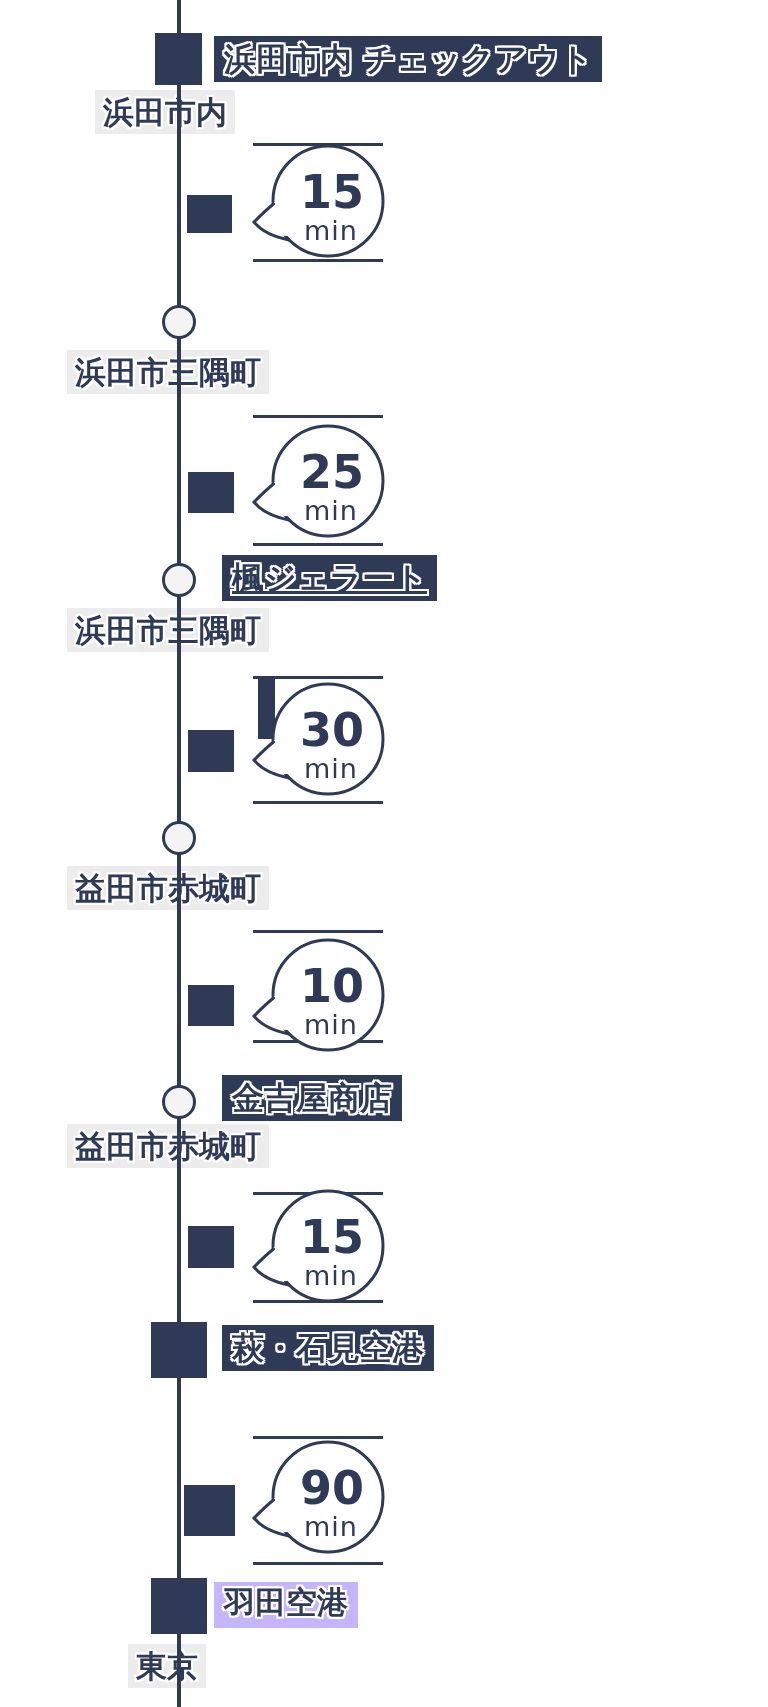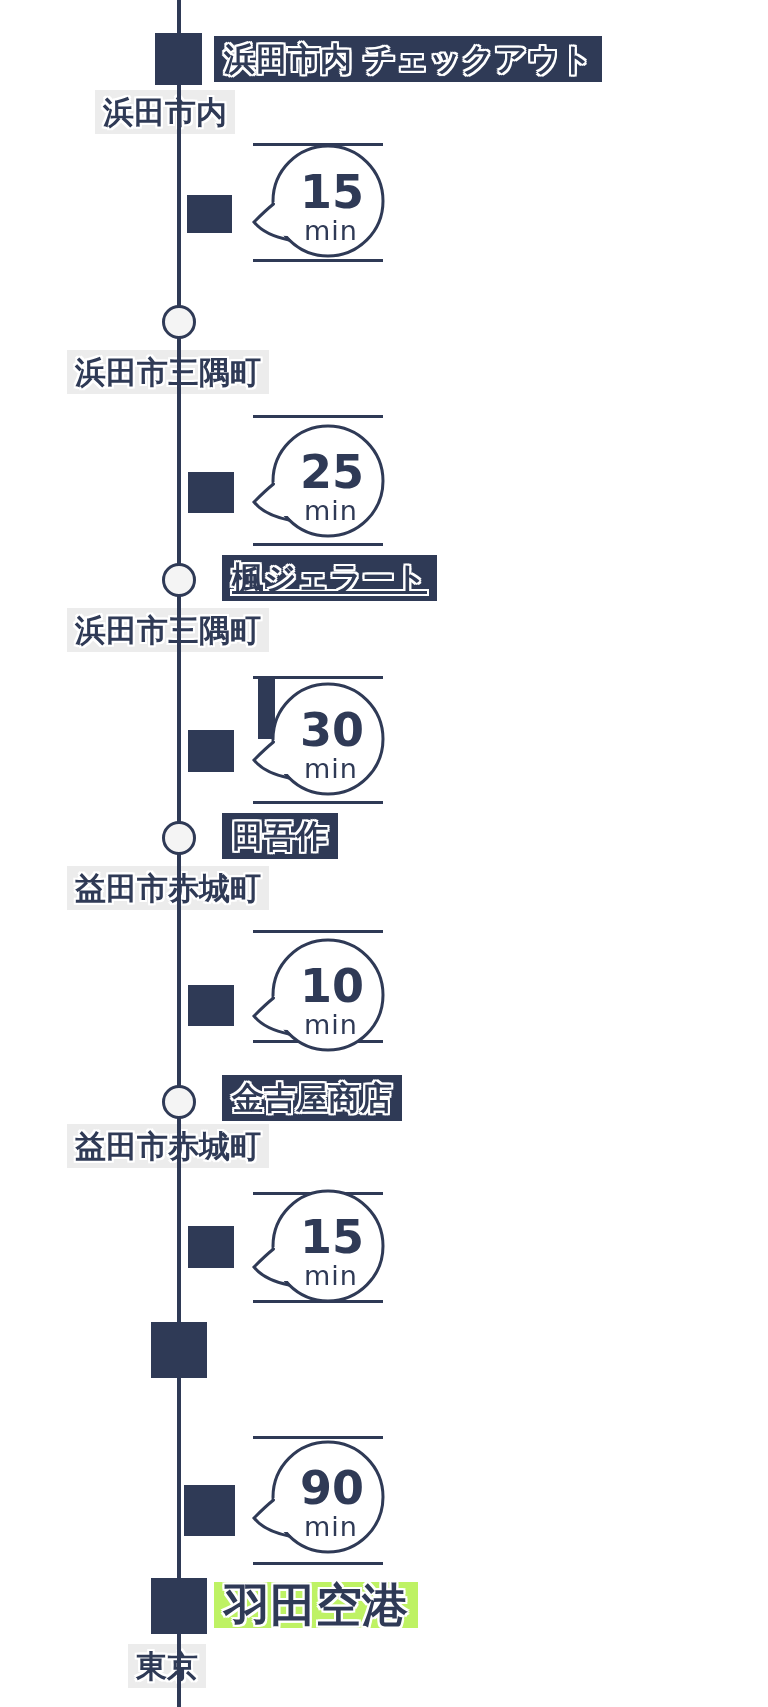--- a/index.html
+++ b/index.html
@@ -14,21 +14,21 @@
   .marker{position:absolute;z-index:2;}
   .marker.square{background:#2f3a56;}
   .marker.circle{background:#f4f4f4;border:3px solid #2f3a56;border-radius:50%;}
   
   .title-band{
     position:absolute;z-index:2;background:#2f3a56;color:#2f3a56;
     font-size:32px;font-weight:bold;line-height:40px;padding:3px 10px;white-space:nowrap;
     text-shadow:-2px -2px 0 #fff,2px -2px 0 #fff,-2px 2px 0 #fff,2px 2px 0 #fff,
                 -2px 0 0 #fff,2px 0 0 #fff,0 -2px 0 #fff,0 2px 0 #fff;
   }
-  .title-band.light{background:#bef264;font-size:46px;}
+  .title-band.light{background:#c4b5fd;font-size:31px;font-family:Liberation Mono, monospace;}
   
   .loc-band{
     position:absolute;z-index:0;background:#ececec;
     font-size:31px;font-weight:bold;line-height:38px;padding:3px 8px;white-space:nowrap;
   }
   .loc-band span{
     position:relative;z-index:2;color:#2f3a56;
     text-shadow:-2px -2px 0 #fff,2px -2px 0 #fff,-2px 2px 0 #fff,2px 2px 0 #fff,
                 -2px 0 0 #fff,2px 0 0 #fff,0 -2px 0 #fff,0 2px 0 #fff;
   }
@@ -86,21 +86,20 @@
   <svg class="bubble" style="top:680px;" viewBox="0 0 140 118">
     <circle cx="81" cy="59" r="55" fill="#ffffff" stroke="#2f3a56" stroke-width="3"></circle>
     <path d="M 30 58 C 20 66 13 74 7 80 C 14 89 27 95 45 94 Z" fill="#ffffff" stroke="none"></path>
     <path d="M 26.5 62 C 19 68 13 74 7 80 C 14 89 27 95 42 98" fill="none" stroke="#2f3a56" stroke-width="3" stroke-linecap="round"></path>
     <text class="num" x="85" y="66" text-anchor="middle">30</text>
     <text class="unit" x="84" y="98" text-anchor="middle">min</text>
   </svg>
   <div class="rule" style="top:801px;"></div>
 
   <div class="marker circle" style="left:162px;top:821px;width:28px;height:28px;"></div>
-  <div class="title-band" style="left:222px;top:813px;">田吾作</div>
   <div class="loc-band" style="left:67px;top:866px;"><span>益田市赤城町</span></div>
 
   <div class="rule" style="top:930px;"></div>
   <div class="car" style="left:188px;top:985px;width:46px;height:41px;"></div>
   <svg class="bubble" style="top:936px;" viewBox="0 0 140 118">
     <circle cx="81" cy="59" r="55" fill="#ffffff" stroke="#2f3a56" stroke-width="3"></circle>
     <path d="M 30 58 C 20 66 13 74 7 80 C 14 89 27 95 45 94 Z" fill="#ffffff" stroke="none"></path>
     <path d="M 26.5 62 C 19 68 13 74 7 80 C 14 89 27 95 42 98" fill="none" stroke="#2f3a56" stroke-width="3" stroke-linecap="round"></path>
     <text class="num" x="85" y="66" text-anchor="middle">10</text>
     <text class="unit" x="84" y="98" text-anchor="middle">min</text>
@@ -116,20 +115,21 @@
   <svg class="bubble" style="top:1187px;" viewBox="0 0 140 118">
     <circle cx="81" cy="59" r="55" fill="#ffffff" stroke="#2f3a56" stroke-width="3"></circle>
     <path d="M 30 58 C 20 66 13 74 7 80 C 14 89 27 95 45 94 Z" fill="#ffffff" stroke="none"></path>
     <path d="M 26.5 62 C 19 68 13 74 7 80 C 14 89 27 95 42 98" fill="none" stroke="#2f3a56" stroke-width="3" stroke-linecap="round"></path>
     <text class="num" x="85" y="66" text-anchor="middle">15</text>
     <text class="unit" x="84" y="98" text-anchor="middle">min</text>
   </svg>
   <div class="rule" style="top:1300px;"></div>
 
   <div class="marker square" style="left:151px;top:1322px;width:56px;height:56px;"></div>
+  <div class="title-band" style="left:222px;top:1325px;">萩・石見空港</div>
 
   <div class="rule" style="top:1436px;"></div>
   <div class="car" style="left:184px;top:1485px;width:51px;height:51px;"></div>
   <svg class="bubble" style="top:1438px;" viewBox="0 0 140 118">
     <circle cx="81" cy="59" r="55" fill="#ffffff" stroke="#2f3a56" stroke-width="3"></circle>
     <path d="M 30 58 C 20 66 13 74 7 80 C 14 89 27 95 45 94 Z" fill="#ffffff" stroke="none"></path>
     <path d="M 26.5 62 C 19 68 13 74 7 80 C 14 89 27 95 42 98" fill="none" stroke="#2f3a56" stroke-width="3" stroke-linecap="round"></path>
     <text class="num" x="85" y="66" text-anchor="middle">90</text>
     <text class="unit" x="84" y="98" text-anchor="middle">min</text>
   </svg>

